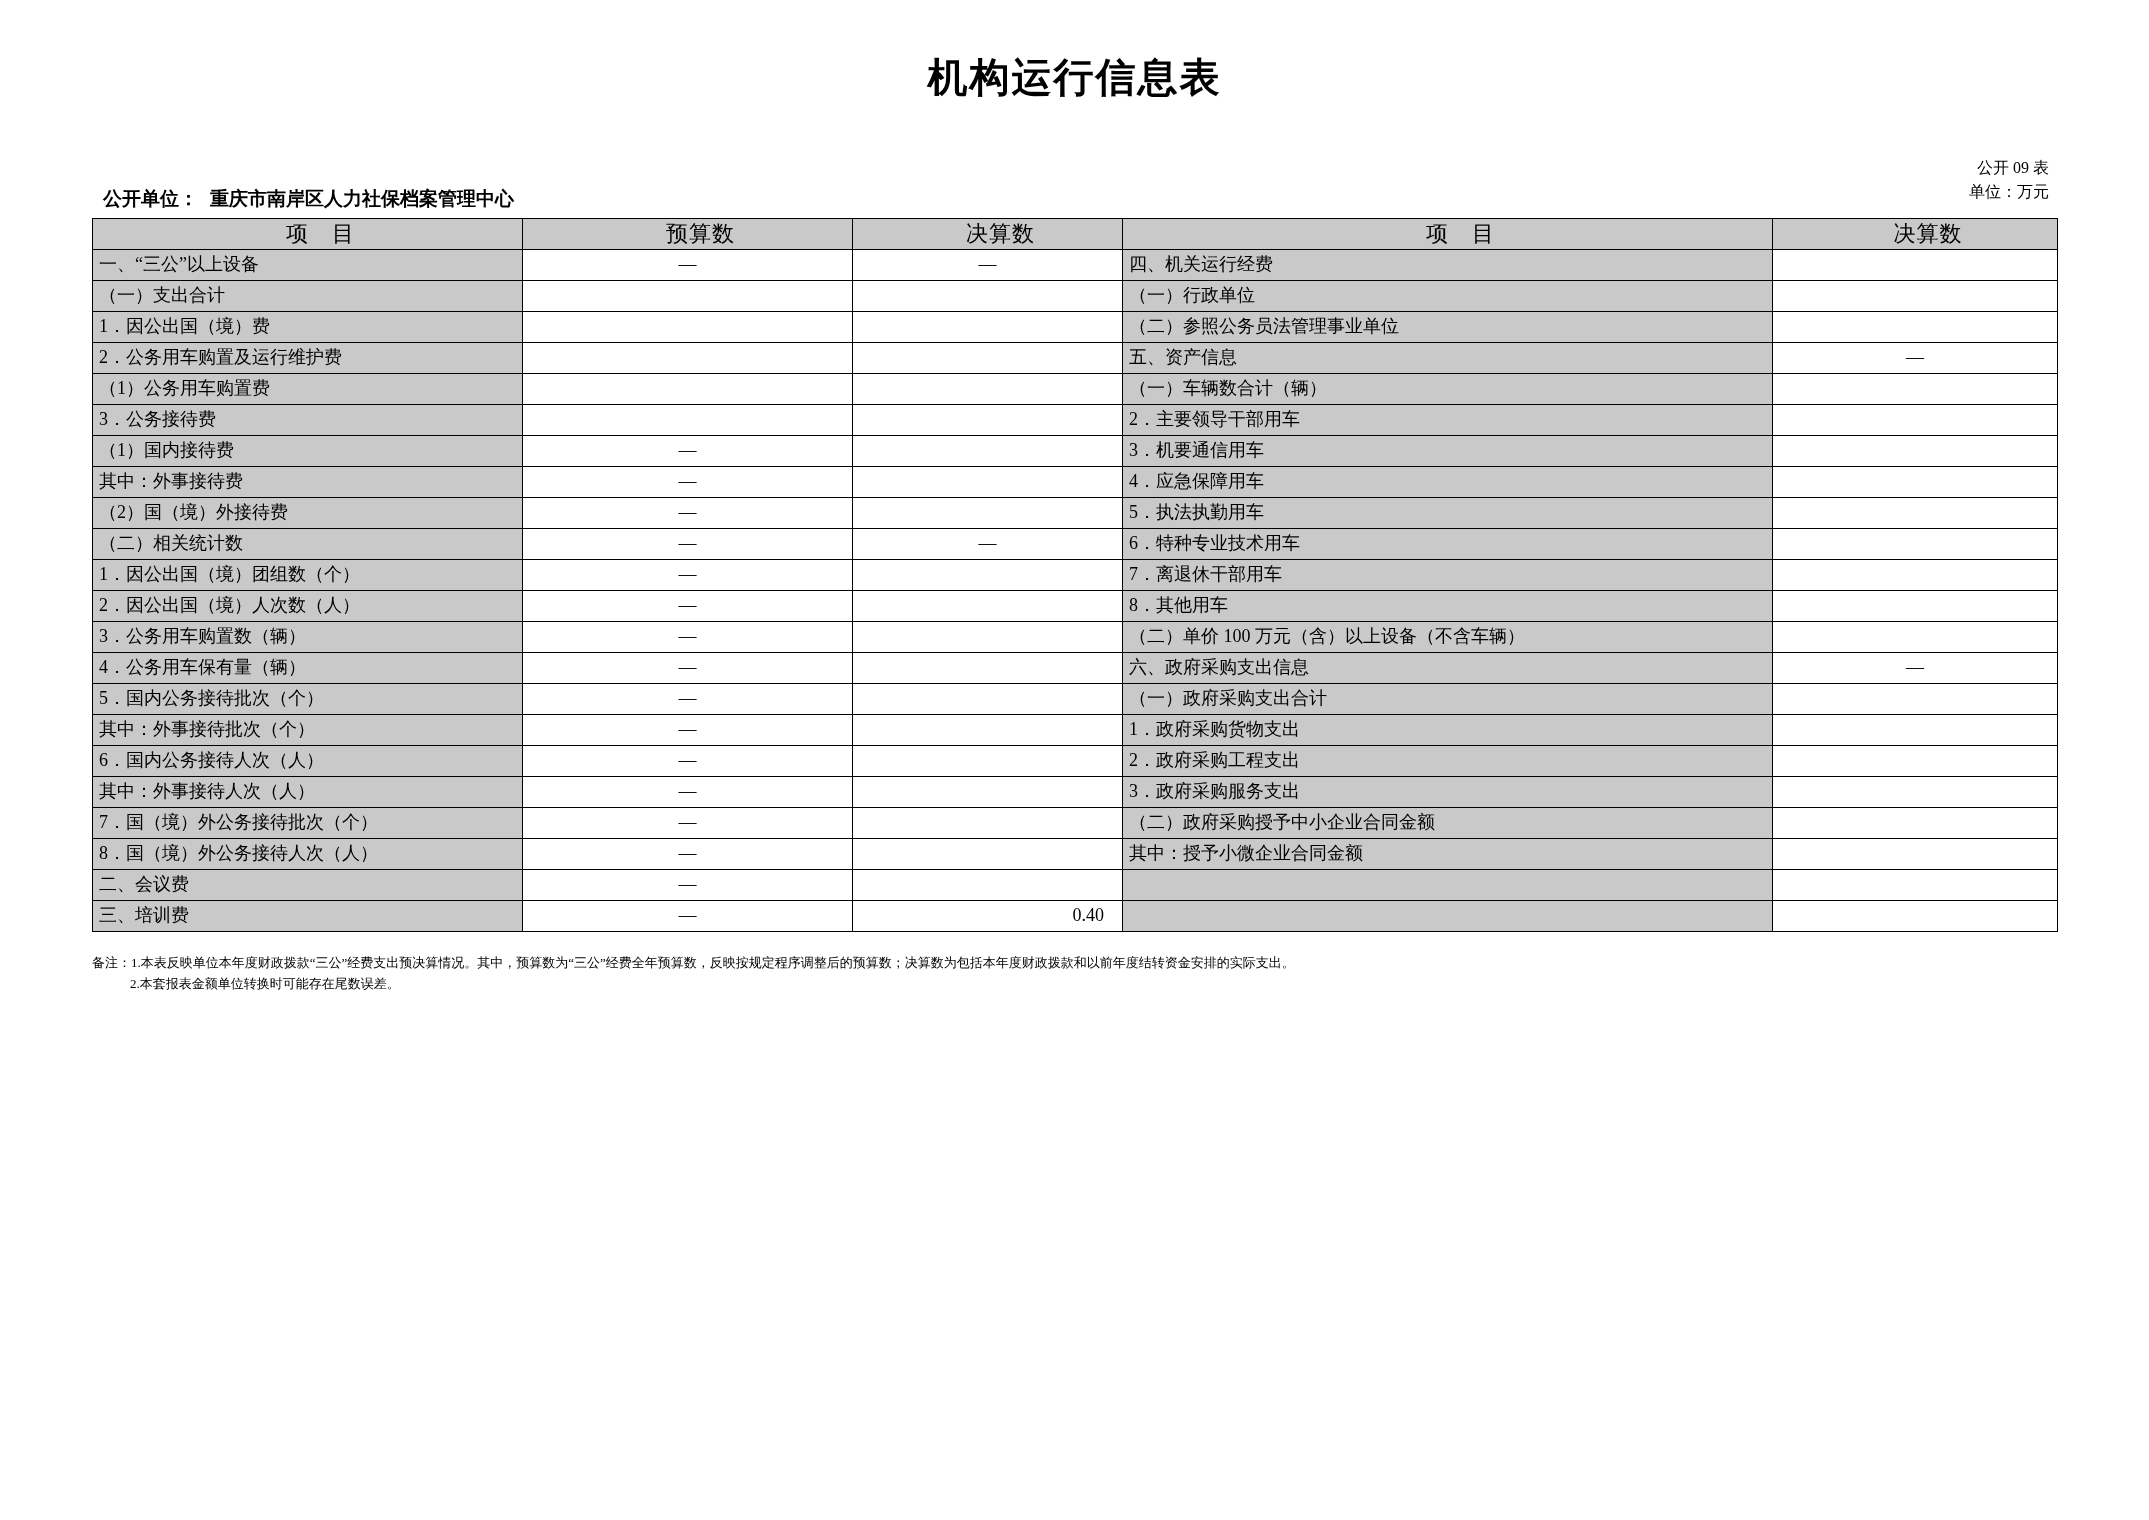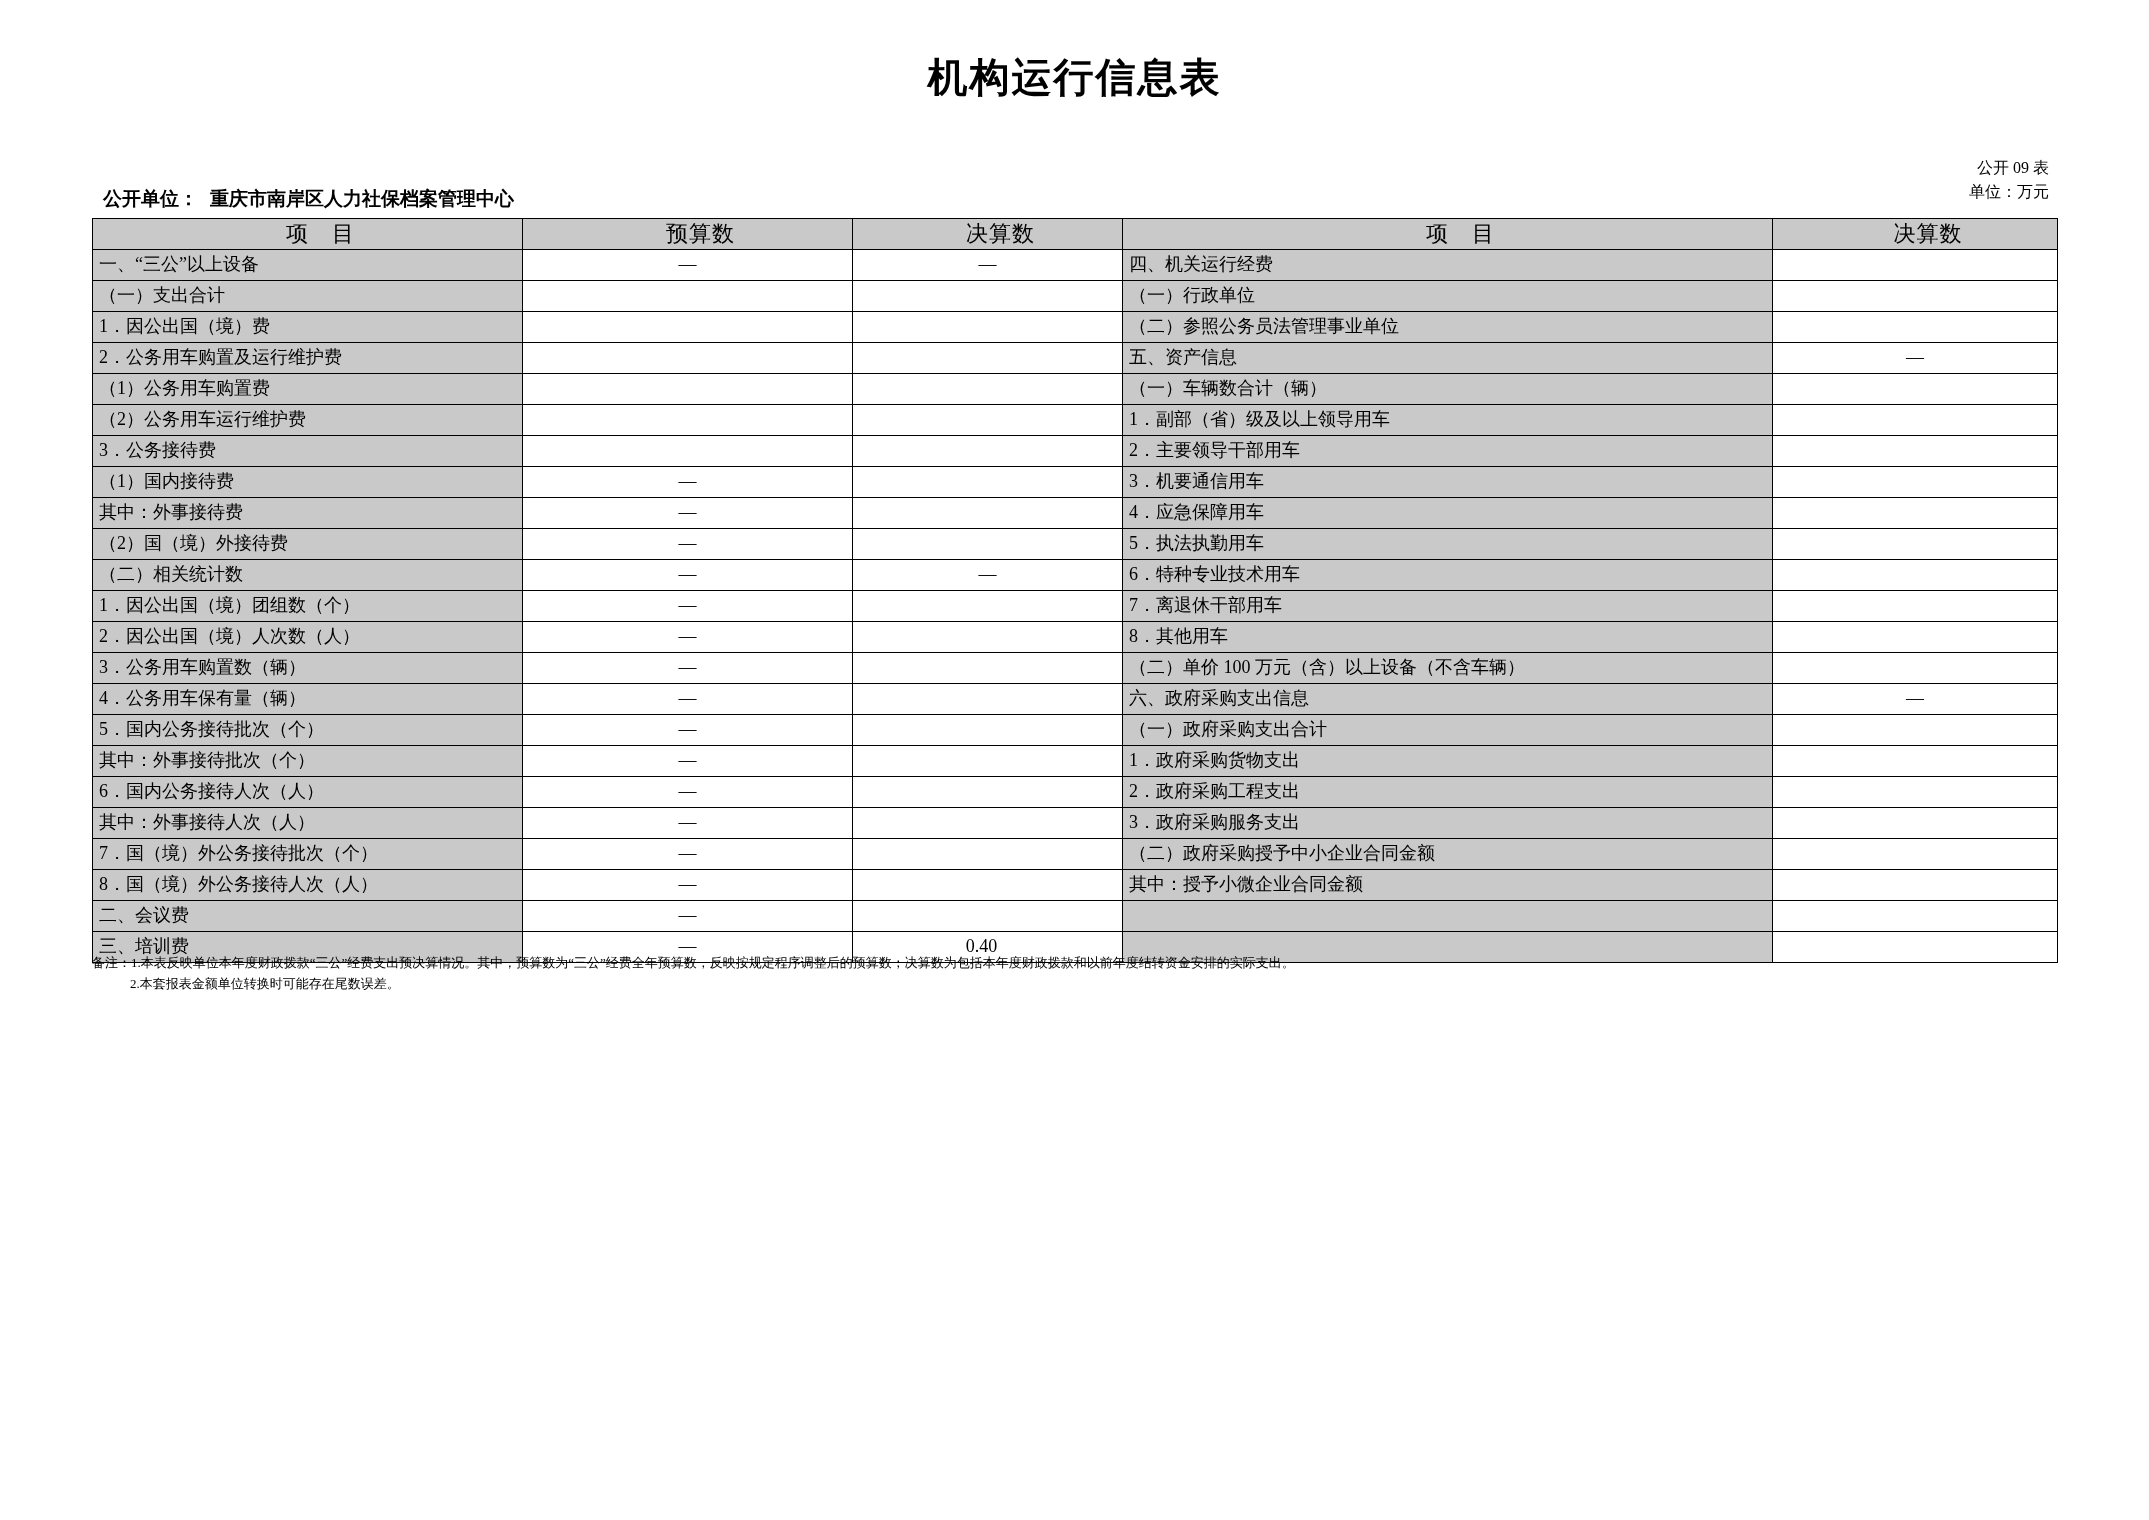--- a/index.html
+++ b/index.html
@@ -76,21 +76,21 @@
     background: #c9c9c9;
     text-align: left;
     white-space: nowrap;
     overflow: hidden;
   }
   td.num {
     text-align: center;
     background: #ffffff;
   }
   td.num.right {
-    text-align: center;
+    text-align: right;
     padding-right: 18px;
   }
   .col-a { width: 430px; }
   .col-b { width: 330px; }
   .col-c { width: 270px; }
   .col-d { width: 650px; }
   .col-e { width: 285px; }
   .ind0 { padding-left: 6px; }
   .ind1 { padding-left: 22px; }
   .ind2 { padding-left: 40px; }
@@ -171,27 +171,20 @@
           <td class="num">—</td>
         </tr>
         <tr>
           <td class="lbl ind3">（1）公务用车购置费</td>
           <td class="num"></td>
           <td class="num"></td>
           <td class="lbl ind1">（一）车辆数合计（辆）</td>
           <td class="num"></td>
         </tr>
         <tr>
-          <td class="lbl ind3">（2）公务用车运行维护费</td>
-          <td class="num"></td>
-          <td class="num"></td>
-          <td class="lbl ind2">1．副部（省）级及以上领导用车</td>
-          <td class="num"></td>
-        </tr>
-        <tr>
           <td class="lbl ind2">3．公务接待费</td>
           <td class="num"></td>
           <td class="num"></td>
           <td class="lbl ind2">2．主要领导干部用车</td>
           <td class="num"></td>
         </tr>
         <tr>
           <td class="lbl ind3">（1）国内接待费</td>
           <td class="num">—</td>
           <td class="num"></td>

